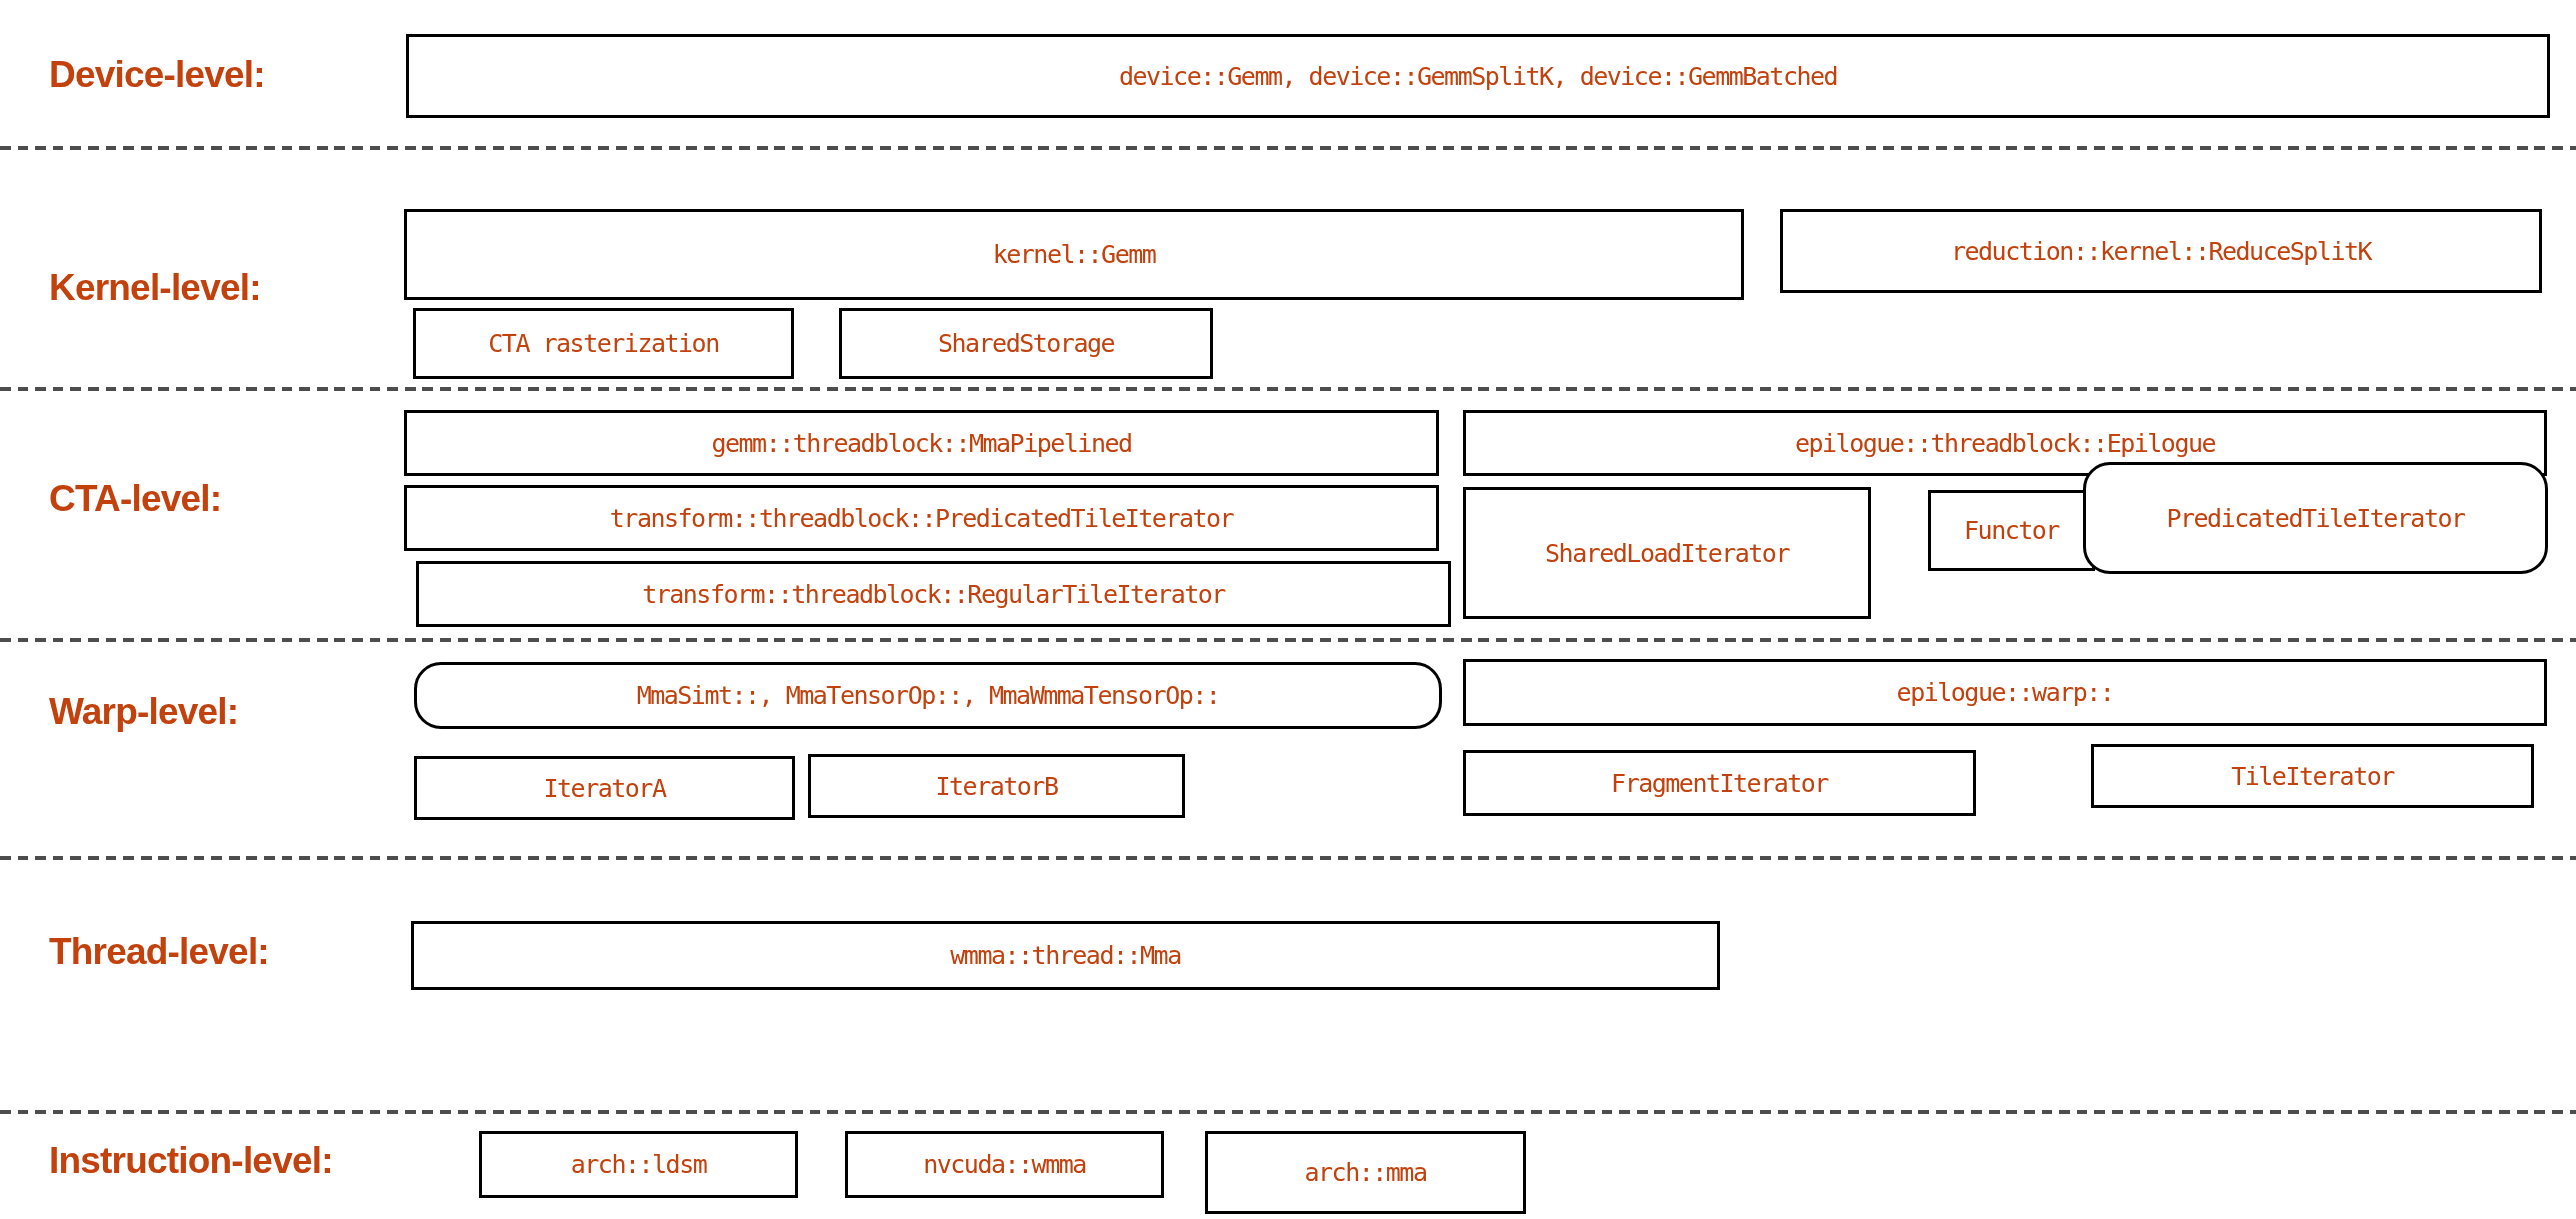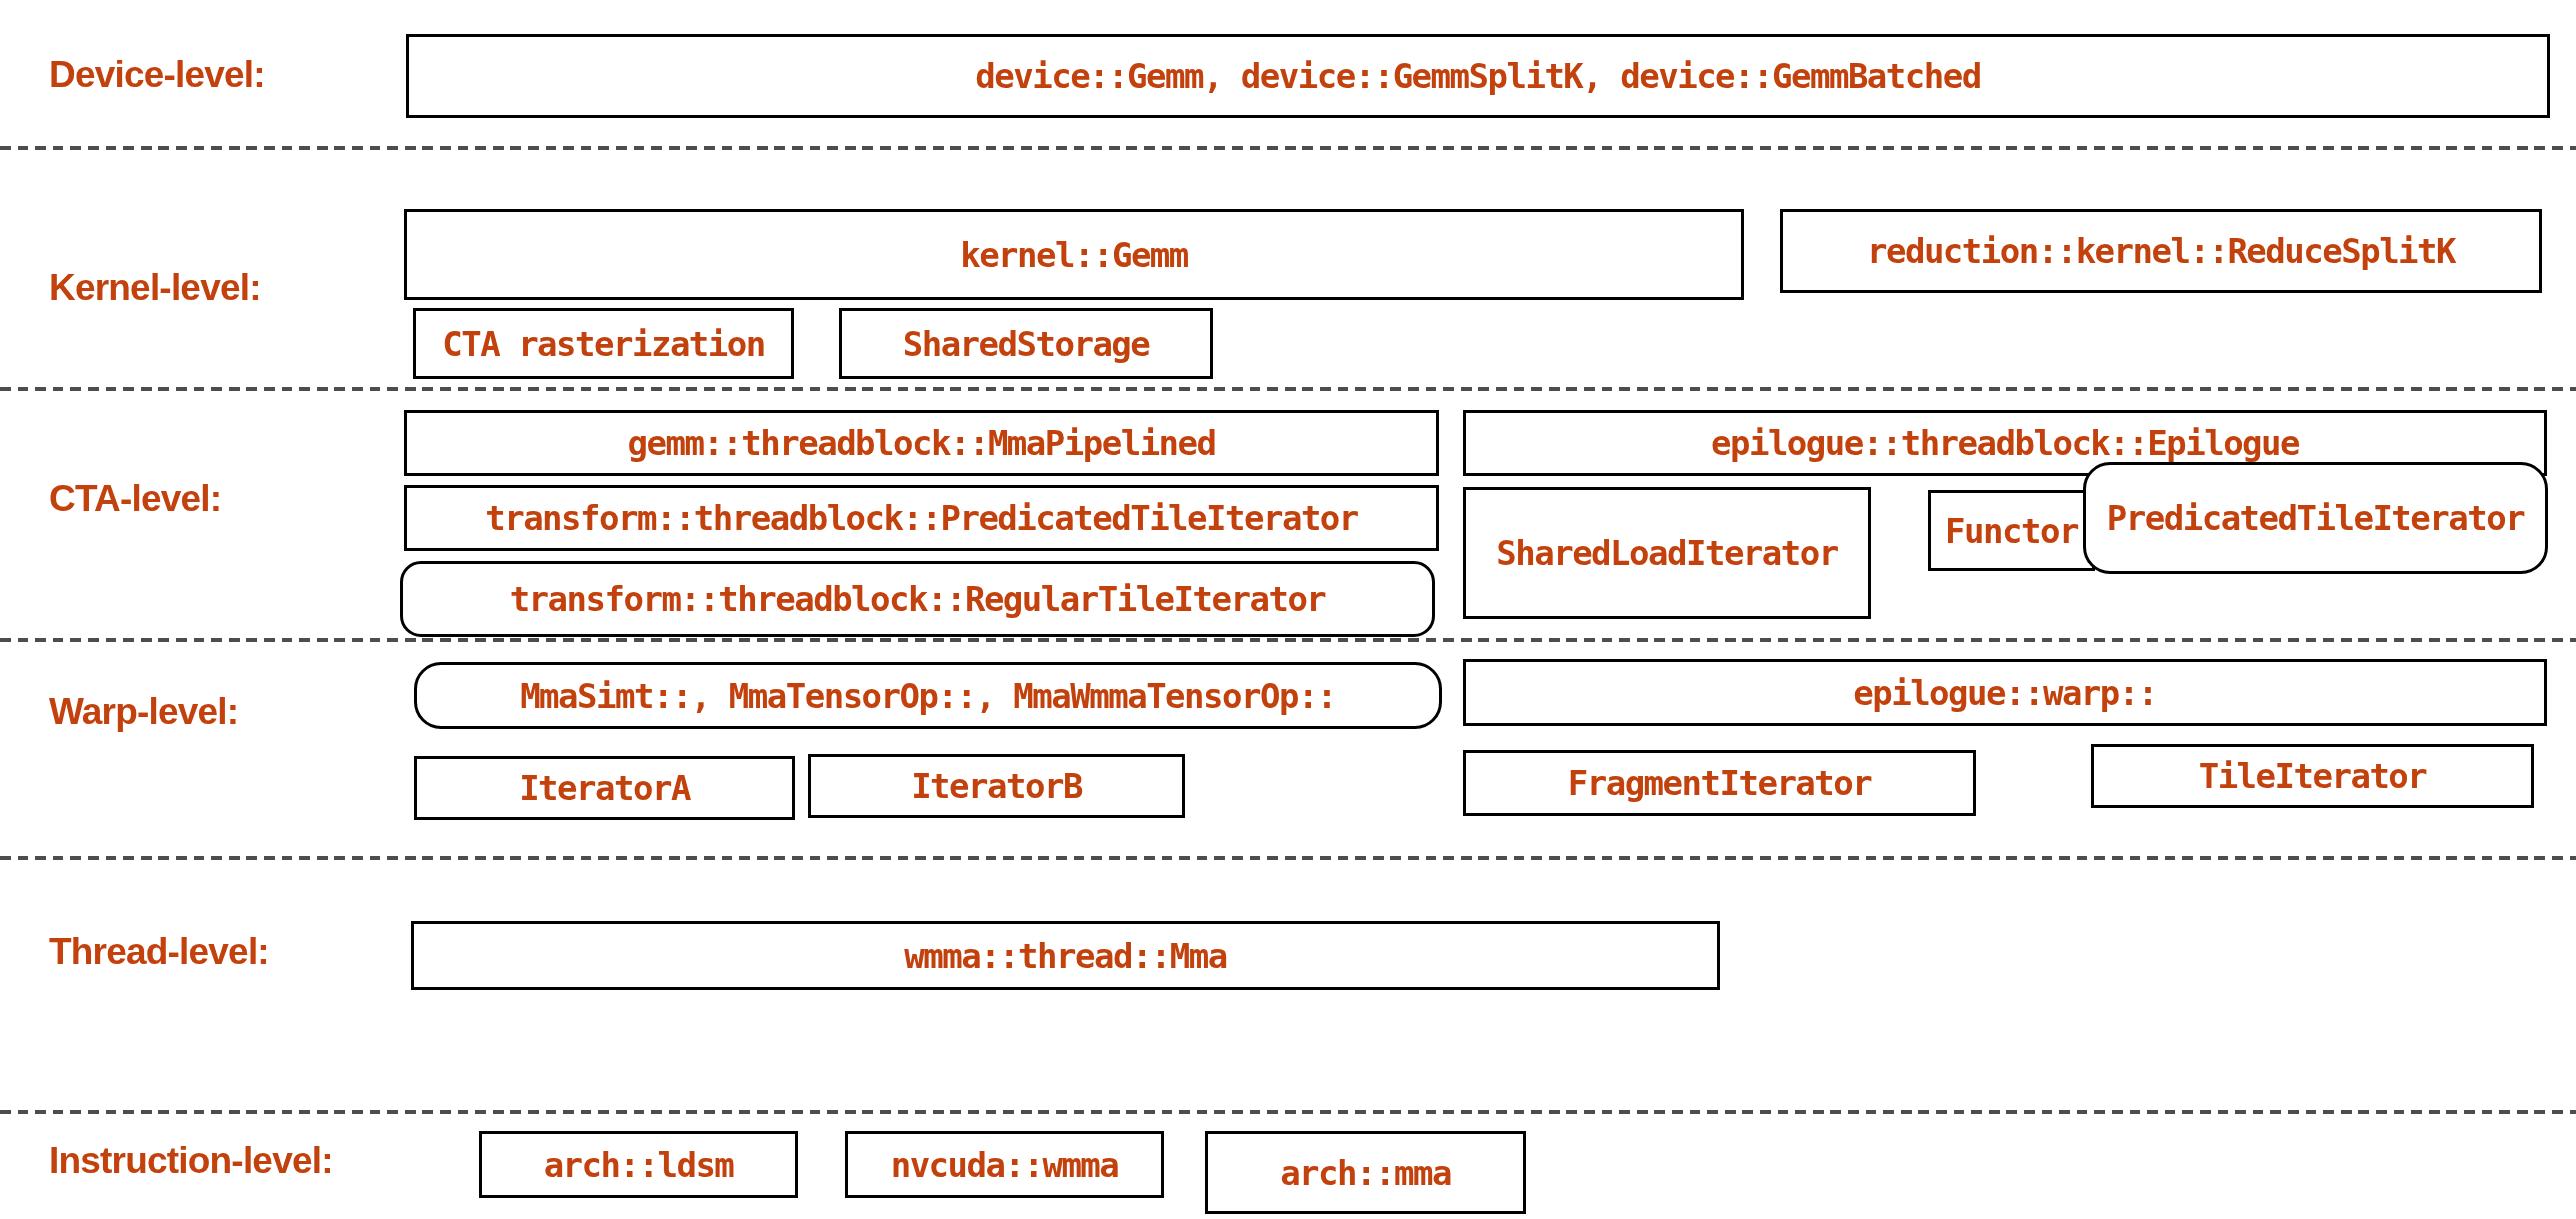--- a/index.html
+++ b/index.html
@@ -52,38 +52,37 @@
   
   .box {
     position: absolute;
     border: 3.1px solid #000000;
     background: #ffffff;
     display: flex;
     align-items: center;
     justify-content: center;
     text-align: right;
     font-family: "DejaVu Sans Mono", "Liberation Mono", monospace;
-    font-size: 34px;
+    font-size: 25px;
     letter-spacing: -1.5px;
     white-space: nowrap;
     box-sizing: border-box;
-    font-weight: bold;
   }
   
   #bx-device          { left: 406px;  top: 34px;   width: 2144px; height: 84px; }
   
   #bx-kernel-gemm     { left: 404px;  top: 209px;  width: 1340px; height: 91px; }
   #bx-reduce-splitk   { left: 1780px; top: 209px;  width: 762px;  height: 84px; }
   #bx-cta-raster      { left: 413px;  top: 308px;  width: 381px;  height: 71px;  }
   #bx-shared-storage  { left: 839px; top: 308px;  width: 374px;  height: 71px;  }
   
   #bx-mma-pipelined   { left: 404px;  top: 410px;  width: 1035px; height: 66px;  }
   #bx-epilogue-tb     { left: 1463px; top: 410px;  width: 1084px; height: 66px;  }
   #bx-pred-tile-it    { left: 404px;  top: 485px;  width: 1035px; height: 66px;  }
-  #bx-regular-tile-it { left: 400px;  top: 561px;  width: 1035px; height: 76px; border-radius: 21px;  }
+  #bx-regular-tile-it { left: 416px;  top: 561px;  width: 1035px; height: 66px;  }
   #bx-shared-load-it  { left: 1463px; top: 487px;  width: 408px;  height: 132px; }
   #bx-functor         { left: 1896px; top: 490px;  width: 167px;  height: 81px; margin-left: 32px;  }
   #bx-pred-tile-it2   { left: 2083px; top: 462px;  width: 465px;  height: 112px; border-radius: 27px; }
   
   #bx-mma-simt        { left: 414px;  top: 662px;  width: 1028px; height: 67px; border-radius: 27px;  }
   #bx-epilogue-warp   { left: 1463px; top: 659px;  width: 1084px; height: 67px;  }
   #bx-iterator-a      { left: 414px;  top: 756px;  width: 381px;  height: 64px;  }
   #bx-iterator-b      { left: 808px; top: 754px;  width: 377px;  height: 64px;  }
   #bx-fragment-it     { left: 1463px; top: 750px;  width: 513px;  height: 66px;  }
   #bx-tile-it         { left: 2091px; top: 744px;  width: 443px;  height: 64px;  }

